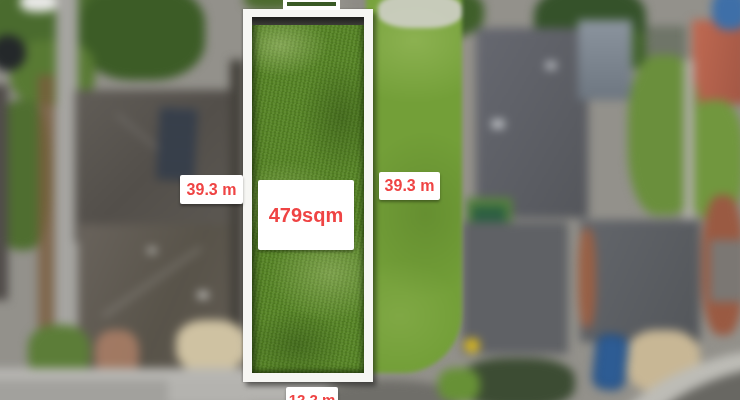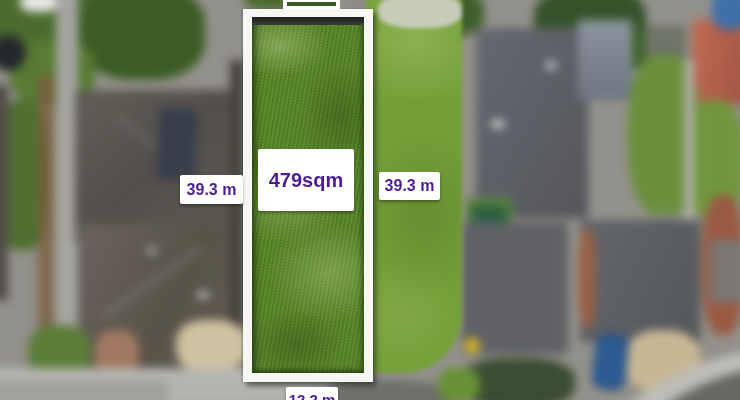--- a/index.html
+++ b/index.html
@@ -31,28 +31,28 @@
       radial-gradient(90px 70px at 70% 72%, rgba(235,245,185,.25), transparent 70%),
       radial-gradient(70px 50px at 40% 92%, rgba(25,50,10,.28),    transparent 70%),
       repeating-linear-gradient(100deg, rgba(255,255,255,.05) 0 2px, rgba(0,0,0,.05) 2px 4px),
       repeating-linear-gradient(10deg,  rgba(0,0,0,.06) 0 1px, transparent 1px 3px);
     box-shadow:inset 4px 0 6px rgba(15,25,5,.5), inset -3px 0 5px rgba(15,25,5,.35),
                inset 0 -3px 5px rgba(15,25,5,.3);
   }
   .fence-top{left:0;top:0;right:0;height:8px;background:linear-gradient(#1d1d1c,#3b3b36);}
   
   .lbl{
-    background:#fff;color:#4c1d95;font-weight:700;z-index:9;
+    background:#fff;color:#ef4444;font-weight:700;z-index:9;
     display:flex;align-items:center;justify-content:center;
     border-radius:2px;box-shadow:0 2px 3px rgba(0,0,0,.35);
     white-space:nowrap;
   }
   .lbl-depth{width:63px;height:29px;font-size:16px;}
   .lbl-area{
-    left:258px;top:149px;width:96px;height:62px;font-size:20px;line-height:26px;
+    left:258px;top:180px;width:96px;height:70px;font-size:20px;line-height:26px;
     flex-direction:row;text-align:center;
   }
   .lbl-frontage{left:286px;top:387px;width:52px;height:30px;font-size:15px;
     align-items:flex-start;padding-top:4px;}
   .top-partial{left:283px;top:0;width:57px;height:10px;background:#fff;z-index:8;}
   .top-partial span{position:absolute;left:4px;right:4px;top:2px;height:4px;background:#3a5a26;}
 </style>
 </head>
 <body>
 

